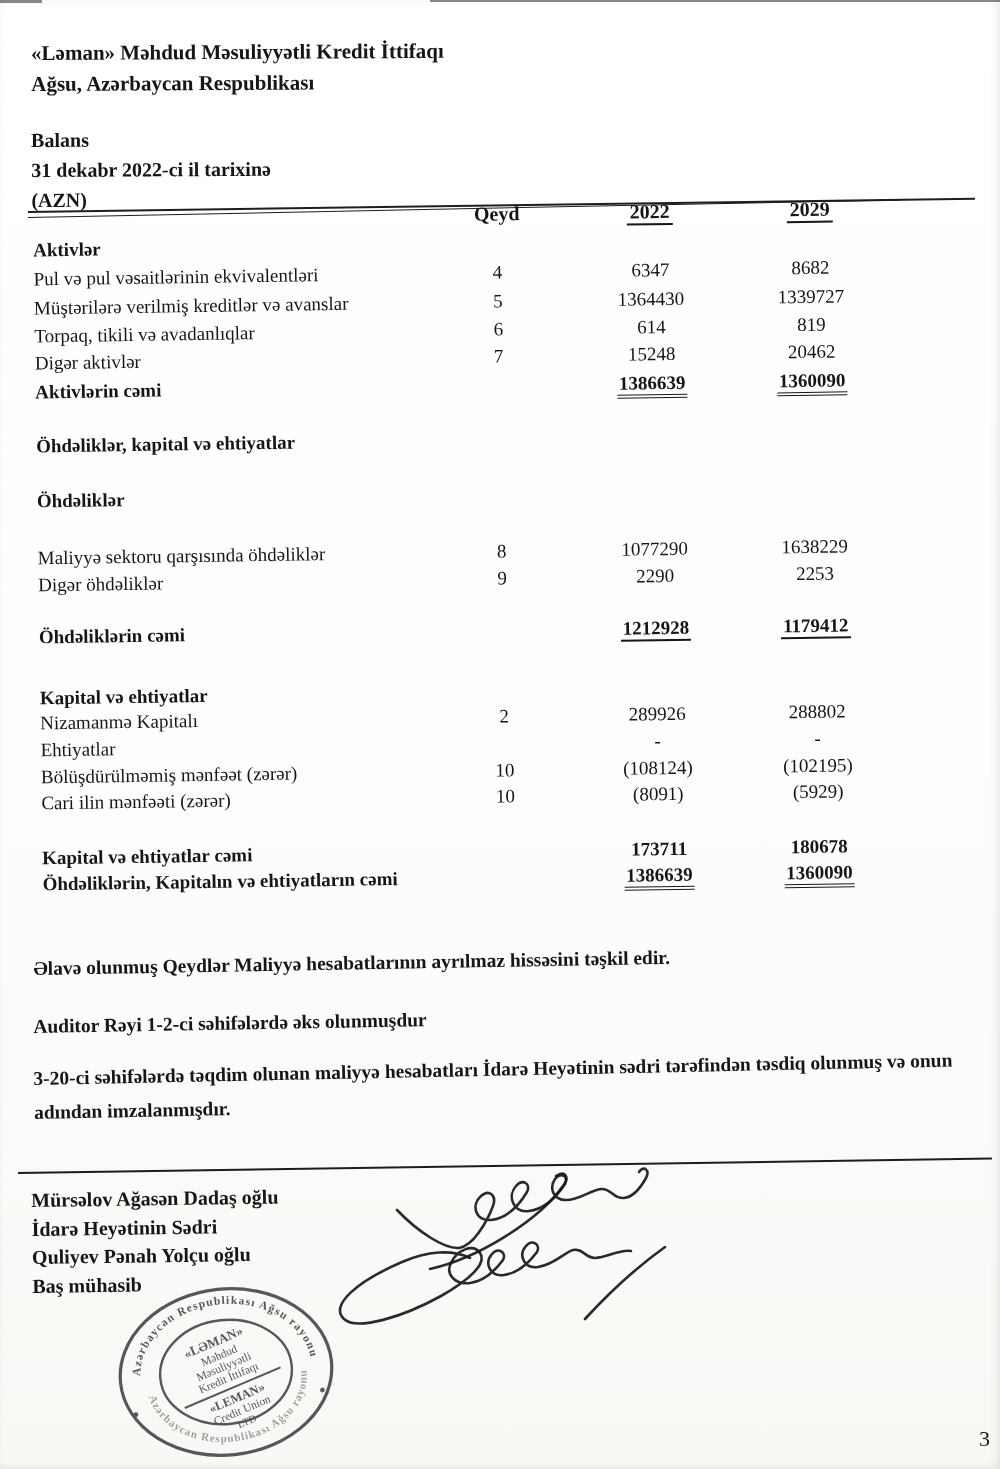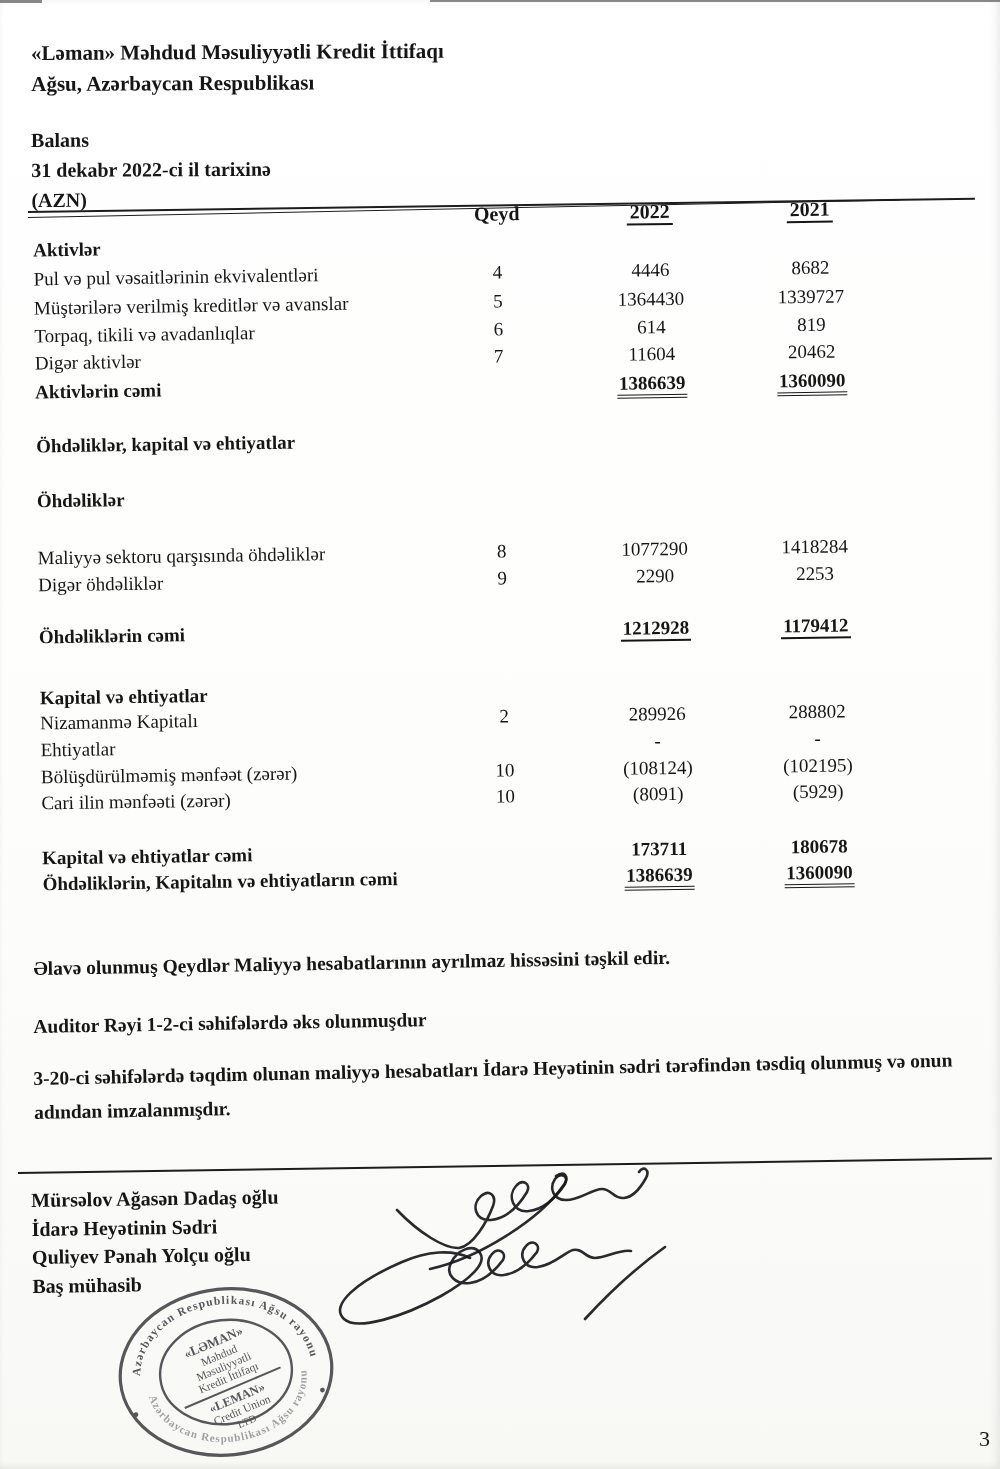--- a/index.html
+++ b/index.html
@@ -54,50 +54,50 @@
   </div>
 
   <div class="rule" style="left:28px;top:211px;width:947px;transform:rotate(-.8deg);"></div>
   <div class="rule" style="left:28px;top:217px;width:872px;transform:rotate(-1.15deg);border-top-width:1.5px;"></div>
 
   <div id="tablewrap">
       <div class="trow thead" style="top: 208px;">
         <span class="lab"></span>
         <span class="qy">Qeyd</span>
         <span class="n22"><span>2022</span></span>
-        <span class="n21"><span>2021</span></span>
+        <span class="n21"><span>2029</span></span>
       </div>
       <div class="trow sect" style="top: 238px;">
         <span class="lab">Aktivlər</span>
         <span class="qy"></span>
         <span class="n22"></span>
         <span class="n21"></span>
       </div>
       <div class="trow" style="top: 267px;">
         <span class="lab">Pul və pul vəsaitlərinin ekvivalentləri</span>
         <span class="qy">4</span>
-        <span class="n22"><span>4446</span></span>
+        <span class="n22"><span>6347</span></span>
         <span class="n21"><span>8682</span></span>
       </div>
       <div class="trow" style="top: 296px;">
         <span class="lab">Müştərilərə verilmiş kreditlər və avanslar</span>
         <span class="qy">5</span>
         <span class="n22"><span>1364430</span></span>
         <span class="n21"><span>1339727</span></span>
       </div>
       <div class="trow" style="top: 324px;">
         <span class="lab">Torpaq, tikili və avadanlıqlar</span>
         <span class="qy">6</span>
         <span class="n22"><span>614</span></span>
         <span class="n21"><span>819</span></span>
       </div>
       <div class="trow" style="top: 351px;">
         <span class="lab">Digər aktivlər</span>
         <span class="qy">7</span>
-        <span class="n22"><span>11604</span></span>
+        <span class="n22"><span>15248</span></span>
         <span class="n21"><span>20462</span></span>
       </div>
       <div class="trow" style="top: 380px;">
         <span class="lab b">Aktivlərin cəmi</span>
         <span class="qy"></span>
         <span class="n22"><span class="num-u2">1386639</span></span>
         <span class="n21"><span class="num-u2">1360090</span></span>
       </div>
       <div class="trow sect" style="top: 434px;">
         <span class="lab">Öhdəliklər, kapital və ehtiyatlar</span>
@@ -108,21 +108,21 @@
       <div class="trow sect" style="top: 489px;">
         <span class="lab">Öhdəliklər</span>
         <span class="qy"></span>
         <span class="n22"></span>
         <span class="n21"></span>
       </div>
       <div class="trow" style="top: 546px;">
         <span class="lab">Maliyyə sektoru qarşısında öhdəliklər</span>
         <span class="qy">8</span>
         <span class="n22"><span>1077290</span></span>
-        <span class="n21"><span>1418284</span></span>
+        <span class="n21"><span>1638229</span></span>
       </div>
       <div class="trow" style="top: 573px;">
         <span class="lab">Digər öhdəliklər</span>
         <span class="qy">9</span>
         <span class="n22"><span>2290</span></span>
         <span class="n21"><span>2253</span></span>
       </div>
       <div class="trow" style="top: 625px;">
         <span class="lab b">Öhdəliklərin cəmi</span>
         <span class="qy"></span>

